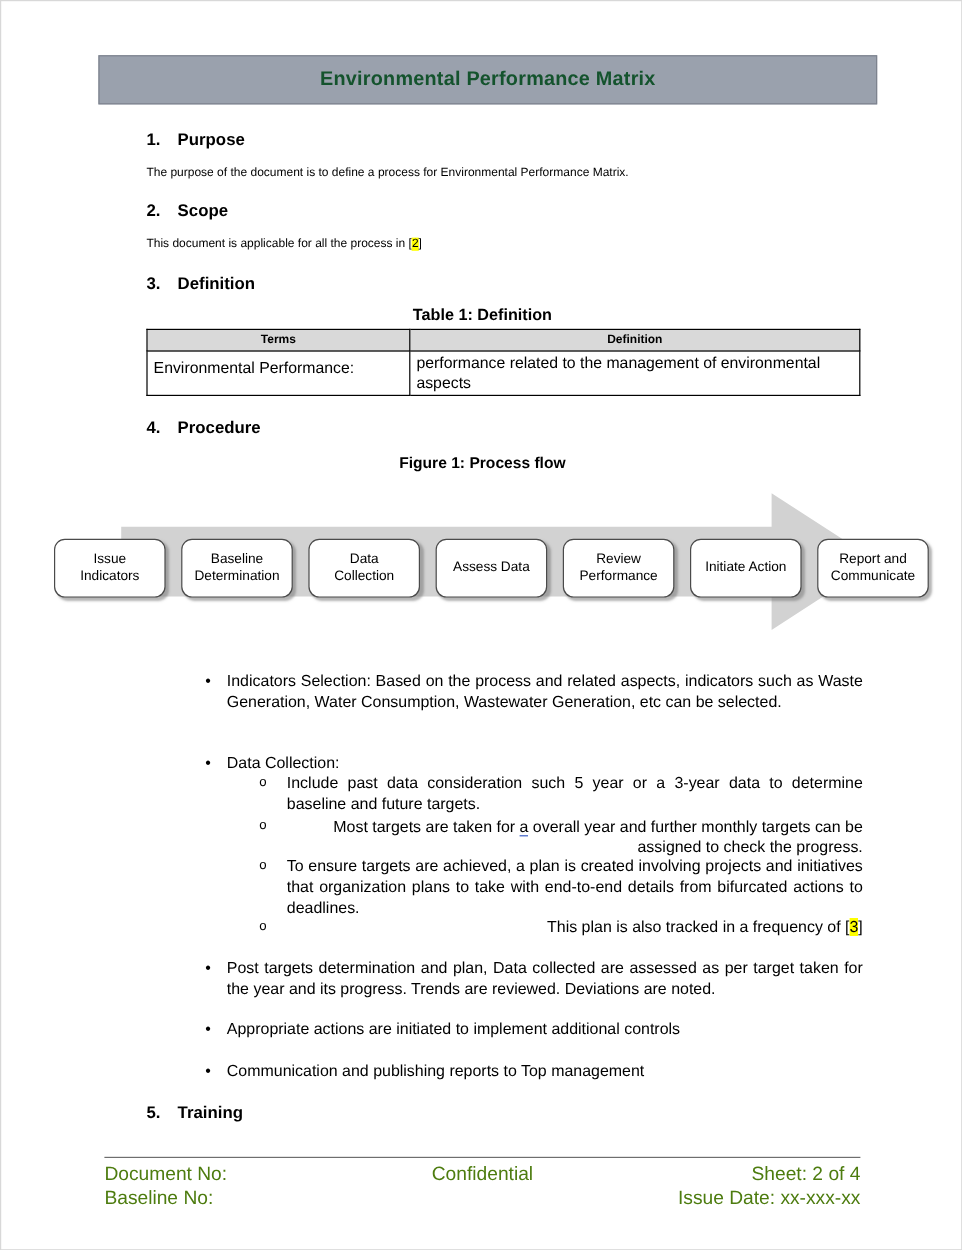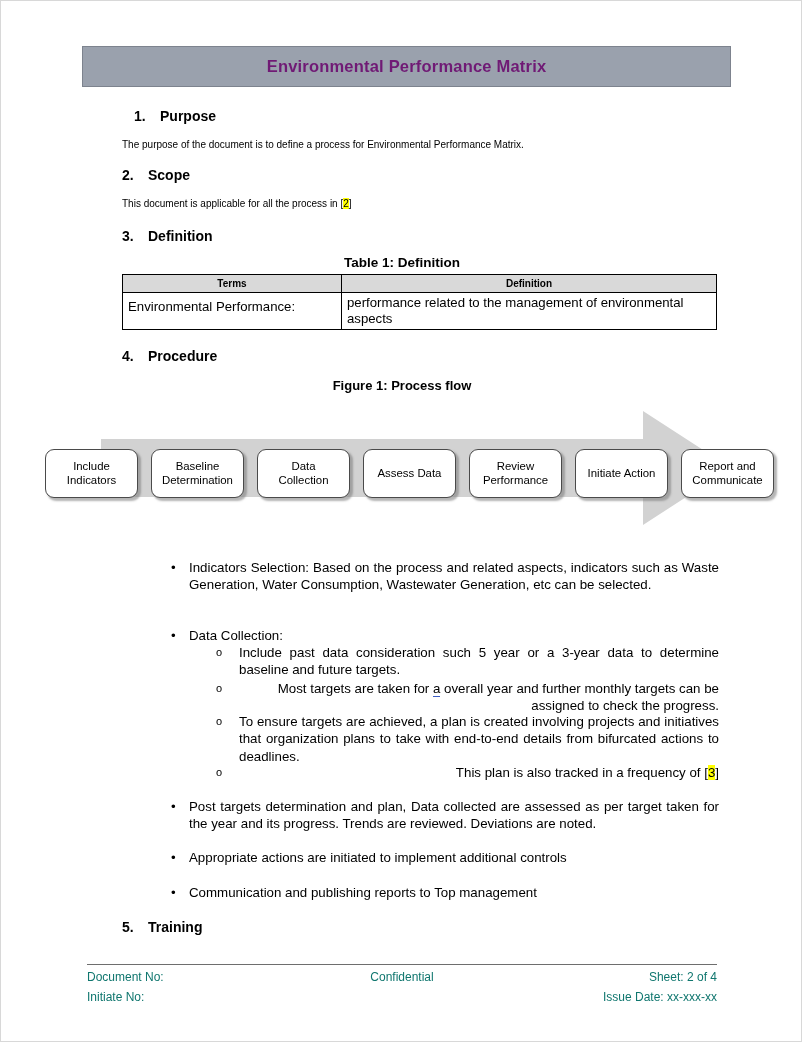--- a/index.html
+++ b/index.html
@@ -28,21 +28,21 @@
     width: 649px;
     height: 41px;
     background: #9aa1ad;
     border: 1px solid #7d838e;
     box-sizing: border-box;
     display: flex;
     align-items: center;
     justify-content: center;
   }
   .title-banner .title-text {
-    color: #701a75;
+    color: #14532d;
     font-size: 16.5px;
     font-weight: bold;
     letter-spacing: 0.2px;
   }
 
   
   .heading {
     position: absolute;
     font-size: 14px;
     font-weight: bold;
@@ -192,22 +192,22 @@
     width: 630px;
     height: 1px;
     background: #6e6e6e;
   }
   .footer {
     position: absolute;
     left: 86px;
     top: 967px;
     width: 630px;
     height: 50px;
-    font-size: 12px;
-    color: #0f766e;
+    font-size: 16px;
+    color: #4d7c0f;
   }
   .footer .row {
     position: absolute;
     left: 0;
     width: 630px;
     height: 20px;
   }
   .footer .row.r1 { top: 2px; }
   .footer .row.r2 { top: 22px; }
   .footer .left  { position: absolute; left: 0; }
@@ -216,21 +216,21 @@
 </style>
 </head>
 <body>
 
 <div id="page">
 
   <div class="title-banner">
     <span class="title-text">Environmental Performance Matrix</span>
   </div>
 
-  <div class="heading" style="left:121px; top:107px;margin-left:12px;">
+  <div class="heading" style="left:121px; top:107px;">
     <span class="num">1.</span><span>Purpose</span>
   </div>
   <div class="para" style="left:121px; top:138px; width:600px;">The purpose of the document is to define a process for Environmental Performance Matrix.</div>
 
   <div class="heading" style="left:121px; top:166px;">
     <span class="num">2.</span><span>Scope</span>
   </div>
   <div class="para" style="left:121px; top:197px; width:600px;"><span>This document is applicable for all the process in [</span><span class="hl">2</span><span>]</span></div>
 
   <div class="heading" style="left:121px; top:227px;">
@@ -260,21 +260,21 @@
 
   <div class="figure-caption">Figure 1: Process flow</div>
 
   <div id="flow">
     <svg width="742" height="125" viewBox="0 0 742 125">
       <polygon points="70,33 612,33 612,5 700,62 612,119 612,91 70,91" fill="#d2d2d2"></polygon>
     </svg>
 
     <div class="flow-box" style="left:14px;  top:43px;">
       <span>
-        <span>Include</span><br><span>Indicators</span>
+        <span>Issue</span><br><span>Indicators</span>
       </span>
     </div>
     <div class="flow-box" style="left:120px; top:43px;">
       <span>
         <span>Baseline</span><br><span>Determination</span>
       </span>
     </div>
     <div class="flow-box" style="left:226px; top:43px;">
       <span>
         <span>Data</span><br><span>Collection</span>
@@ -348,18 +348,18 @@
   </div>
 
   <div class="footer-rule"></div>
   <div class="footer">
     <div class="row r1">
       <span class="left">Document No:</span>
       <span class="center">Confidential</span>
       <span class="right">Sheet: 2 of 4</span>
     </div>
     <div class="row r2">
-      <span class="left">Initiate No:</span>
+      <span class="left">Baseline No:</span>
       <span class="right">Issue Date: xx-xxx-xx</span>
     </div>
   </div>
 
 </div>
 
 </body></html>

